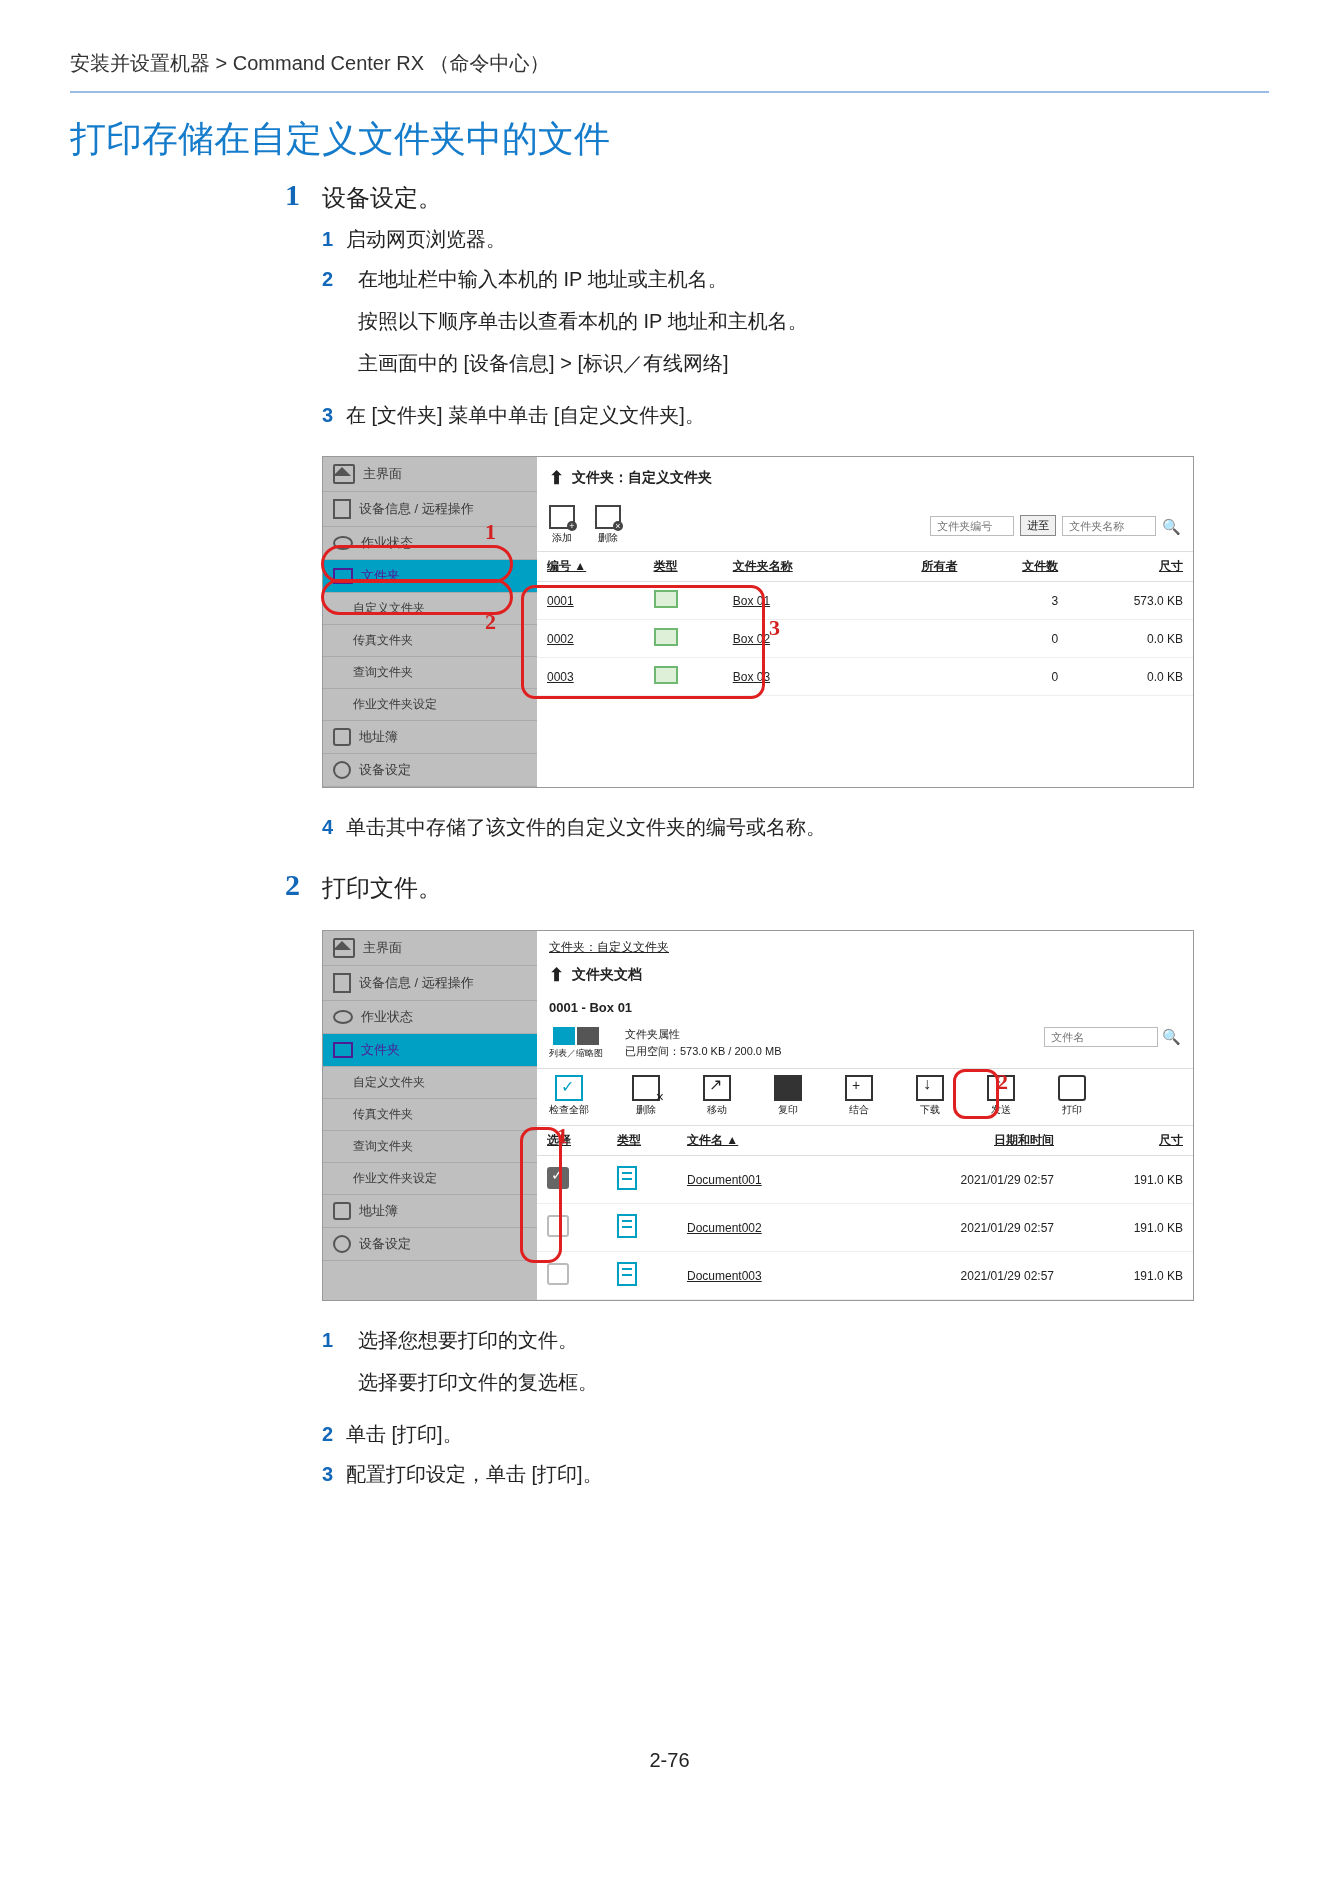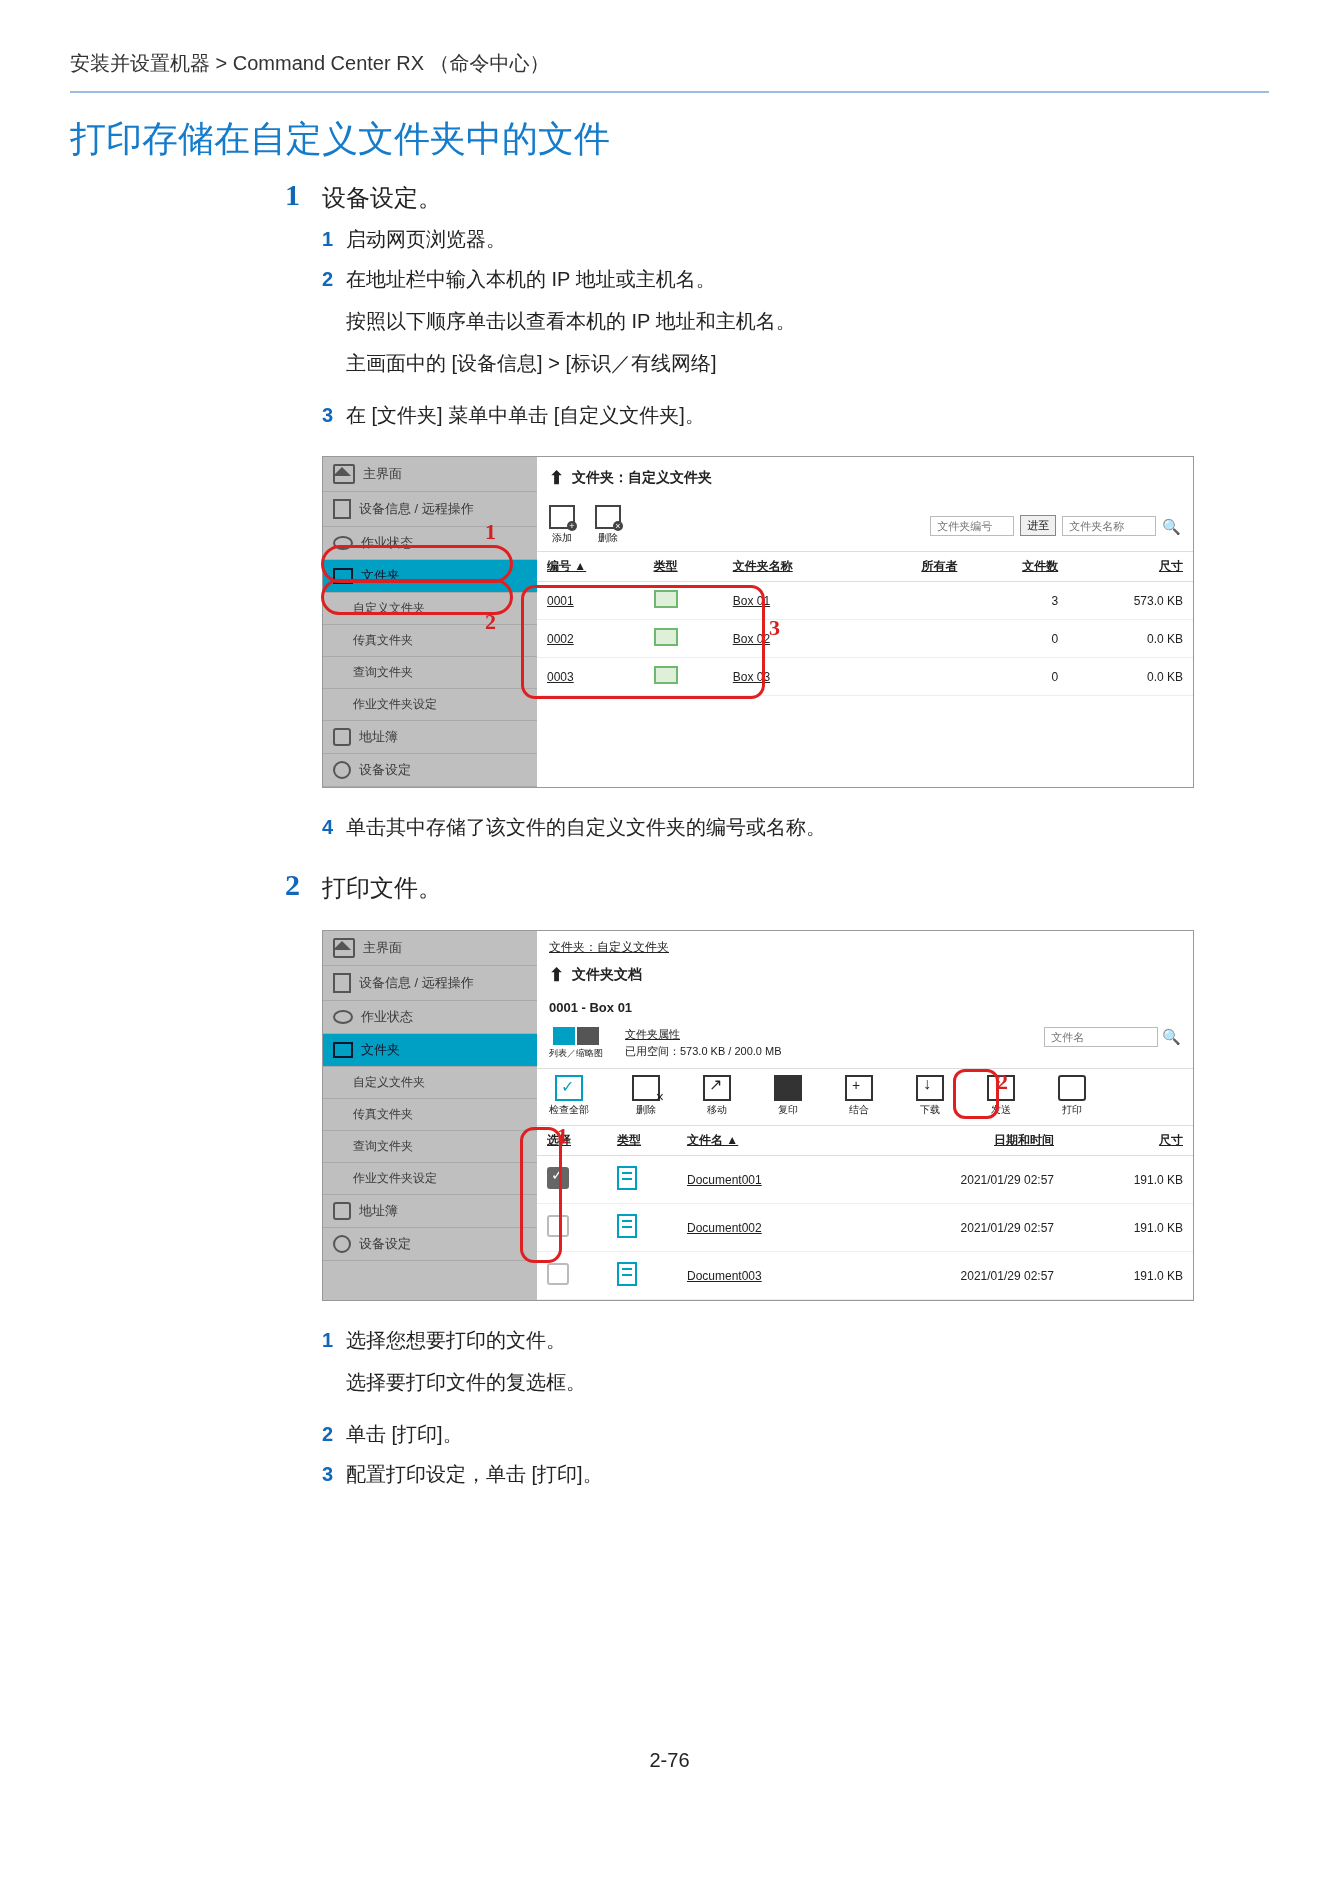--- a/index.html
+++ b/index.html
@@ -36,21 +36,21 @@
     font-weight: 700;
     font-family: "Times New Roman", serif;
     padding-right: 22px;
     flex-shrink: 0;
   }
   .step-body { padding-top: 4px; font-size: 22px; }
   .step-heading { font-size: 24px; font-weight: 500; margin-bottom: 10px; }
   .sub-ol { margin: 4px 0 0 0; padding: 0; list-style: none; }
   .sub-ol li { display: flex; margin: 10px 0; font-size: 20px; line-height: 30px; }
   .sub-ol .n { width: 24px; color: #1167b8; font-weight: 700; flex-shrink: 0; }
-  .sub-ol .t p { margin: 0 0 12px 0; }
+  .sub-ol .t p { margin: 0 0 12px 12px; }
   .screenshot {
     margin: 16px 0 8px 0;
     border: 1px solid #999;
     width: 870px;
     background: #fff;
     position: relative;
     font-size: 13px;
   }
   .scr-row { display: flex; }
   .scr-nav {
@@ -60,21 +60,21 @@
     flex-shrink: 0;
   }
   .nav-item {
     display: flex;
     align-items: center;
     gap: 8px;
     padding: 7px 10px;
     border-bottom: 1px solid #aaa;
   }
   .nav-item.sub { padding-left: 30px; font-size: 12px; }
-  .nav-item.active { background: #00a0c5; color: #0f172a; }
+  .nav-item.active { background: #00a0c5; color: #4c1d95; }
   .nav-ico { width: 18px; height: 16px; display: inline-block; }
   .ico-home { border: 2px solid #555; border-radius: 2px; position: relative; }
   .ico-home::before { content: ""; position: absolute; left: -2px; top: -8px; border: 9px solid transparent; border-bottom-color: #555; }
   .ico-page { border: 2px solid #555; width: 14px; height: 16px; }
   .ico-eye { border: 2px solid #555; border-radius: 50%; width: 16px; height: 10px; }
   .ico-folder { border: 2px solid currentColor; width: 16px; height: 12px; position: relative; }
   .ico-person { border: 2px solid #555; width: 14px; height: 14px; border-radius: 3px; }
   .ico-gear { border: 2px solid #555; width: 14px; height: 14px; border-radius: 50%; }
 
   .scr-main { flex: 1; padding: 0; background: #fff; }
@@ -104,21 +104,21 @@
 
   
   .crumb2 { padding: 8px 12px; text-decoration: underline; font-size: 12px; }
   .subhdr { padding: 4px 12px 8px; font-size: 13px; font-weight: 700; }
   .toolbar2 { display: flex; align-items: flex-start; gap: 12px; padding: 4px 12px 8px; border-bottom: 1px solid #ddd; }
   .view-ico { width: 22px; height: 18px; display: inline-block; }
   .view-list { background: #00a0c5; }
   .view-thumb { background: #555; }
   .view-box { display: flex; flex-direction: column; align-items: center; font-size: 9px; gap: 2px; }
   .fp-block { display: flex; flex-direction: column; font-size: 11px; gap: 2px; margin-left: 10px; }
-  .fp-block .u { text-decoration: underline; }
+  .fp-block .u { }
   .name-input { border: 1px solid #bbb; padding: 3px 6px; font-size: 11px; width: 100px; }
   .mag2 { font-size: 15px; color: #555; margin-left: 4px; }
 
   .actions { display: flex; gap: 43px; padding: 6px 12px 8px; border-bottom: 1px solid #ddd; }
   .act { display: flex; flex-direction: column; align-items: center; font-size: 10px; gap: 2px; }
   .act-ico { width: 24px; height: 22px; border: 2px solid #333; position: relative; }
   .act.chk .act-ico { border-color: #00a0c5; }
   .act .mark { position: absolute; inset: 2px; }
   .act.chk .mark::after { content: "✓"; color: #00a0c5; font-size: 16px; position: absolute; left: 2px; top: -2px; }
   .act.del .act-ico::after { content: "×"; position: absolute; right: -6px; bottom: -6px; font-size: 14px; }

